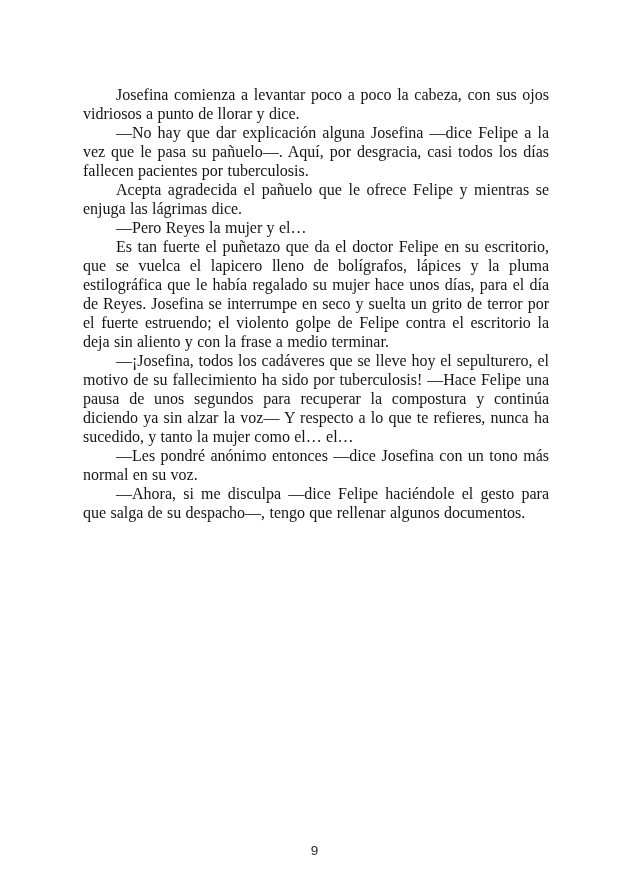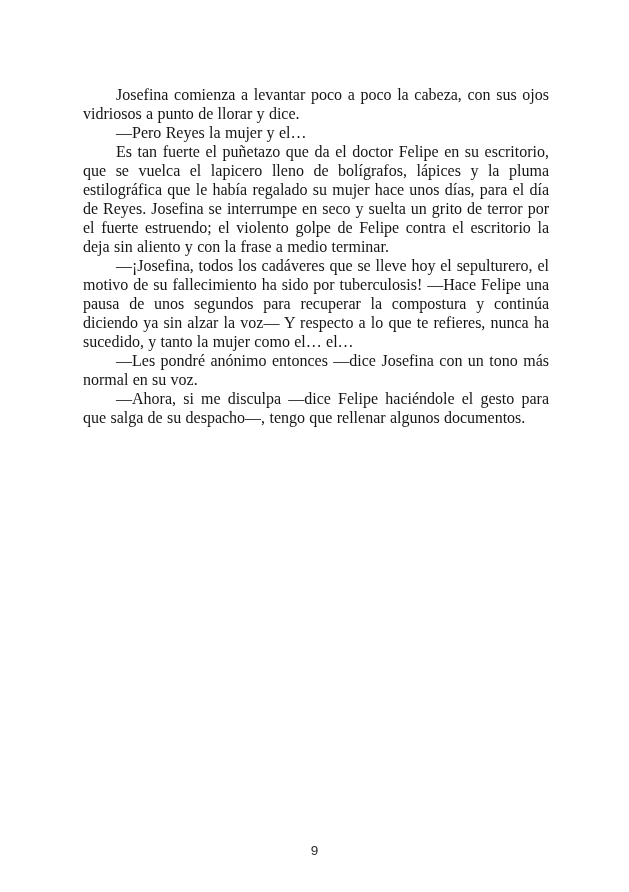--- a/index.html
+++ b/index.html
@@ -44,20 +44,22 @@
     font-size: 13.5px;
     color: #2a2a2a;
   }
 </style>
 </head>
 <body>
 
 <div class="page">
   <div class="text-block">
     <p>Josefina comienza a levantar poco a poco la cabeza, con sus ojos vidriosos a punto de llorar y dice.</p>
+    <p>—No hay que dar explicación alguna Josefina —dice Felipe a la vez que le pasa su pañuelo—. Aquí, por desgracia, casi todos los días fallecen pacientes por tuberculosis.</p>
+    <p>Acepta agradecida el pañuelo que le ofrece Felipe y mientras se enjuga las lágrimas dice.</p>
     <p>—Pero Reyes la mujer y el…</p>
     <p>Es tan fuerte el puñetazo que da el doctor Felipe en su escritorio, que se vuelca el lapicero lleno de bolígrafos, lápices y la pluma estilográfica que le había regalado su mujer hace unos días, para el día de Reyes. Josefina se interrumpe en seco y suelta un grito de terror por el fuerte estruendo; el violento golpe de Felipe contra el escritorio la deja sin aliento y con la frase a medio terminar.</p>
     <p>—¡Josefina, todos los cadáveres que se lleve hoy el sepulturero, el motivo de su fallecimiento ha sido por tuberculosis! —Hace Felipe una pausa de unos segundos para recuperar la compostura y continúa diciendo ya sin alzar la voz— Y respecto a lo que te refieres, nunca ha sucedido, y tanto la mujer como el… el…</p>
     <p>—Les pondré anónimo entonces —dice Josefina con un tono más normal en su voz.</p>
     <p>—Ahora, si me disculpa —dice Felipe haciéndole el gesto para que salga de su despacho—, tengo que rellenar algunos documentos.</p>
   </div>
   <div class="page-number">9</div>
 </div>
 
 </body></html>

